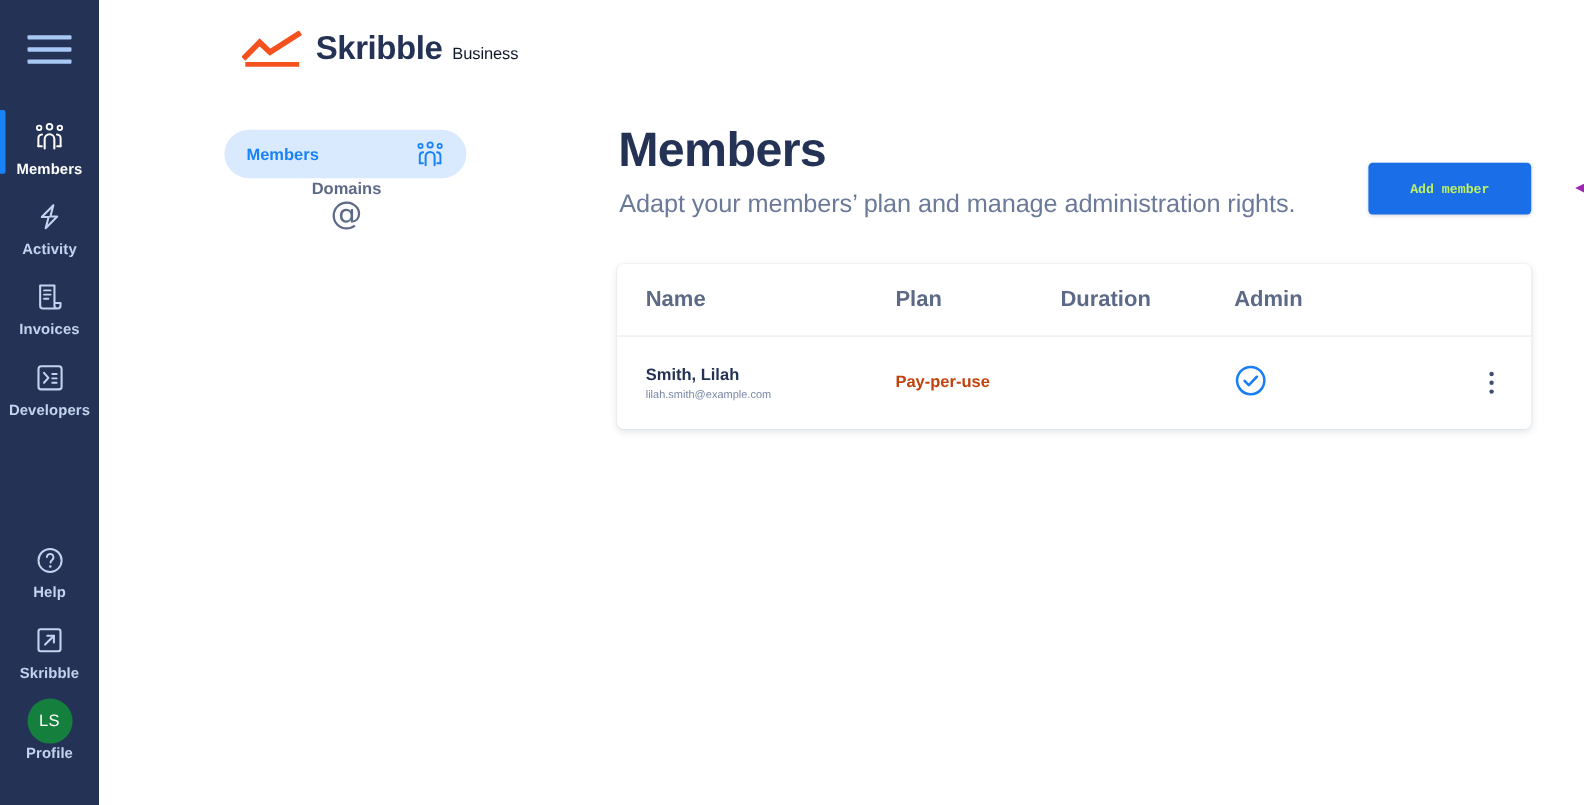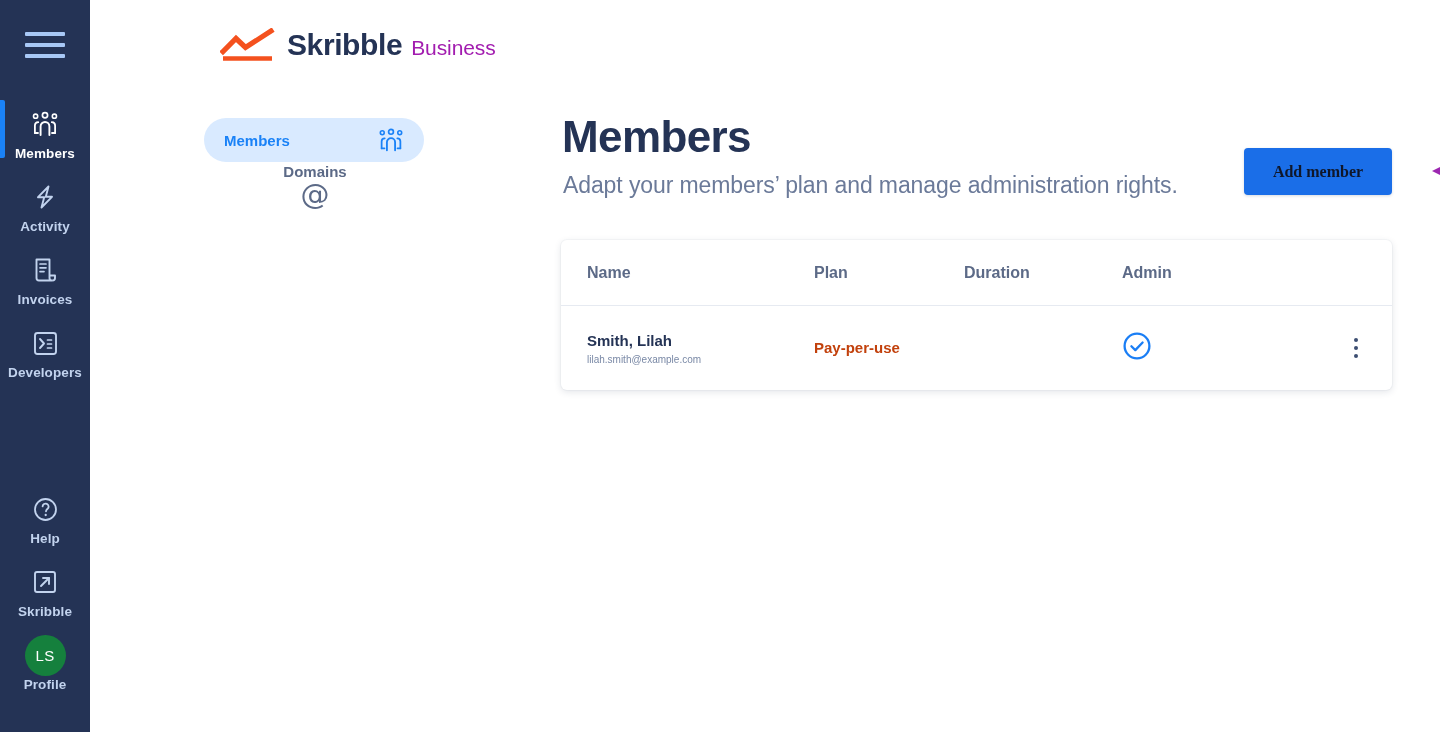--- a/index.html
+++ b/index.html
@@ -57,21 +57,21 @@
     display: flex; align-items: center; justify-content: center;
     font-size: 15px; font-weight: normal; letter-spacing: .4px;
   }
 
   
   .main { position: relative; flex: 1; height: 732px; background: #fff; }
 
   .brand { position: absolute; left: 130px; top: 28px; display: flex; align-items: baseline; }
   .brand-mark { margin-right: 9px; align-self: center; }
   .brand-name { font-size: 30px; font-weight: bold; color: #243355; letter-spacing: -0.4px; }
-  .brand-sub { font-size: 21px; color: #a21caf; margin-left: 9px; letter-spacing: -0.1px; }
+  .brand-sub { font-size: 15px; color: #0f172a; margin-left: 9px; letter-spacing: -0.1px; }
 
   
   .tabs { position: absolute; left: 114px; top: 118px; width: 220px; }
   .tab {
     display: flex; align-items: center; justify-content: space-between;
     height: 44px; padding: 0 18px 0 20px;
     border-radius: 22px; cursor: pointer;
   }
   .tab .tab-label { font-size: 15px; font-weight: bold; color: #5c6a87; }
   .tab.active { background: #d9eaff; }
@@ -86,42 +86,42 @@
     font-size: 44px; font-weight: bold; color: #243355; letter-spacing: -0.6px;
   }
   .page-sub {
     position: absolute; left: 473px; top: 172px;
     font-size: 23px; color: #6b7a99; letter-spacing: -0.1px;
   }
 
   .add-btn {
     position: absolute; left: 1154px; top: 148px;
     width: 148px; height: 47px;
-    background: #1a6ee8; color: #0f172a;
+    background: #1a6ee8; color: #bef264;
     border: none; border-radius: 4px;
-    font-family: Liberation Serif, serif;
-    font-size: 16px; font-weight: bold;
+    font-family: Liberation Mono, monospace;
+    font-size: 12px; font-weight: bold;
     cursor: pointer;
     box-shadow: 0 1px 3px rgba(36,51,85,.18);
   }
 
   .annotation-arrow { position: absolute; left: 1308px; top: 152px; pointer-events: none; }
 
   
   .card {
     position: absolute; left: 471px; top: 240px;
     width: 831px;
     background: #fff;
     border-radius: 6px;
     box-shadow: 0 2px 7px rgba(36,51,85,.13), 0 0 0 1px rgba(36,51,85,.03);
     overflow: hidden;
   }
   .row { display: flex; align-items: center; }
   .thead { height: 66px; border-bottom: 1px solid #e6eaf1; }
-  .thead .cell { font-size: 16px; font-weight: bold; color: #5c6a87; }
+  .thead .cell { font-size: 20px; font-weight: bold; color: #5c6a87; }
   .tbody-row { height: 84px; }
   .cell { padding: 0 0 0 0; }
   .c-name { width: 253px; padding-left: 26px; }
   .c-plan { width: 150px; }
   .c-duration { width: 158px; }
   .c-admin { width: 190px; }
   .c-actions { flex: 1; display: flex; justify-content: flex-end; padding-right: 30px; }
 
   .name-main { font-size: 15px; font-weight: bold; color: #243355; }
   .name-sub { font-size: 10px; color: #7a89a6; margin-top: 5px; }

